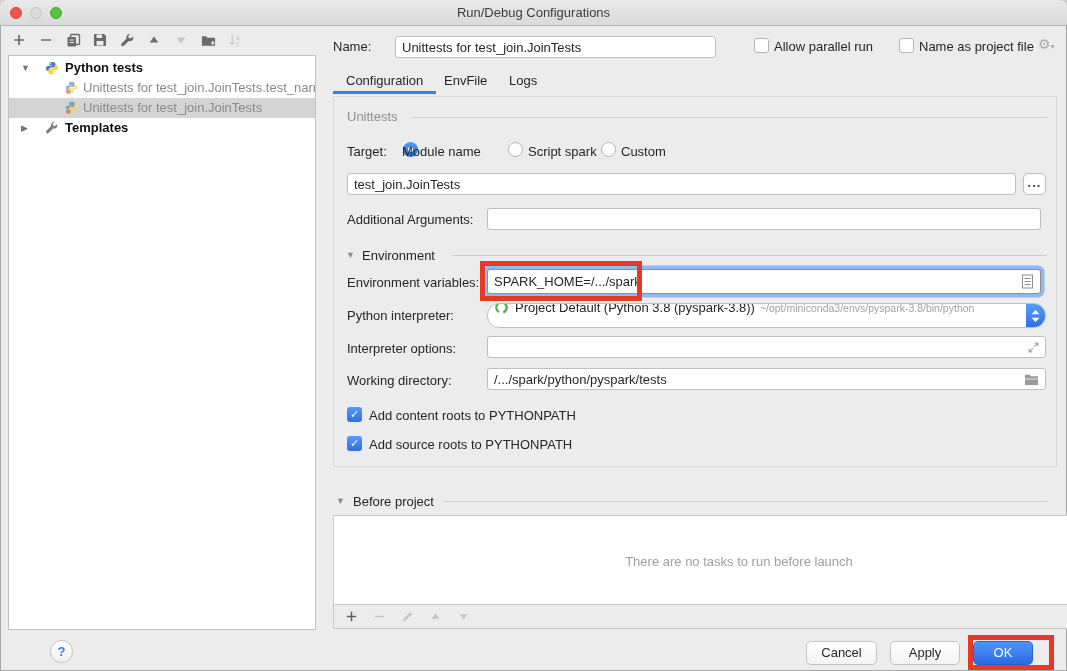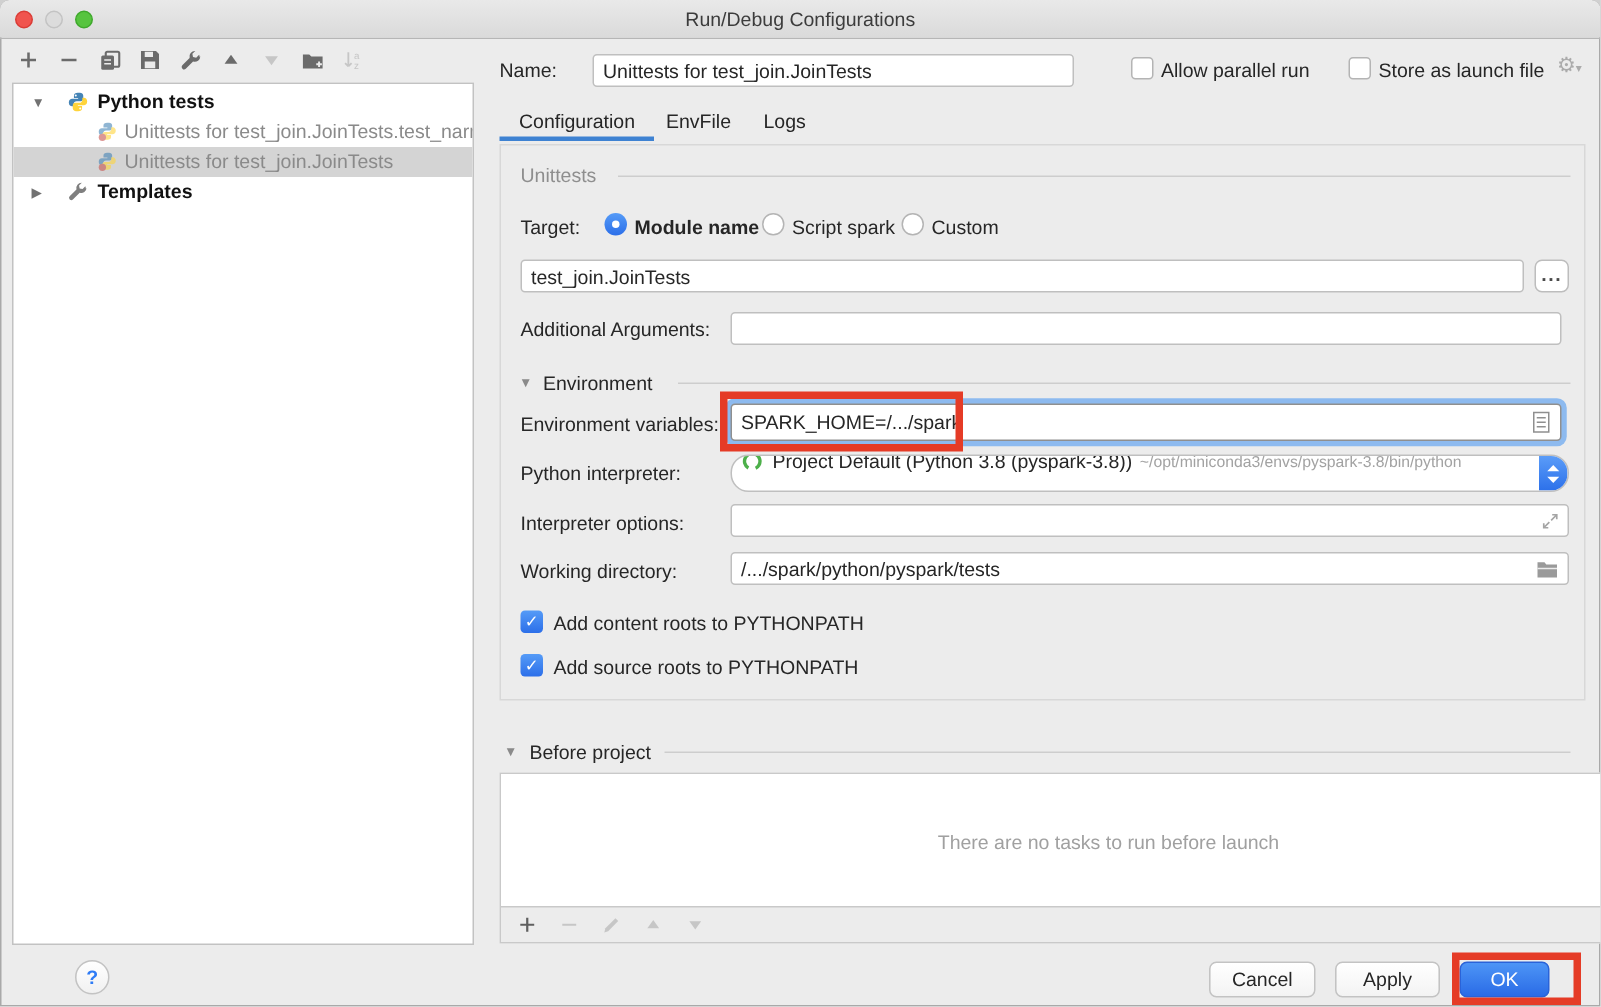--- a/index.html
+++ b/index.html
@@ -193,36 +193,36 @@
     </div>
   </div>
 
   <span class="lbl" style="left:333px;top:39px;">Name:</span>
   <div class="field" style="left:395px;top:36px;width:321px;height:22px;">
     <span>Unittests for test_join.JoinTests</span>
   </div>
   <span class="cb" style="left:754px;top:38px;"></span>
   <span class="lbl" style="left:774px;top:39px;">Allow parallel run</span>
   <span class="cb" style="left:899px;top:38px;"></span>
-  <span class="lbl" style="left:919px;top:39px;">Store as launch file</span>
+  <span class="lbl" style="left:919px;top:39px;">Name as project file</span>
   <span style="position:absolute;left:1038px;top:36px;color:#ababab;font-family:'DejaVu Sans',sans-serif;font-size:14px;">⚙<span style="font-size:8px;">▾</span></span>
 
   <span class="tab" style="left:346px;">Configuration</span>
   <span class="tab" style="left:444px;">EnvFile</span>
   <span class="tab" style="left:509px;">Logs</span>
   <div class="tab-underline"></div>
 
   <div class="groupbox"></div>
 
   <span class="lbl g-lbl" style="left:347px;top:109px;">Unittests</span>
   <div class="sep-line" style="left:412px;top:117px;width:635px;"></div>
 
   <span class="lbl" style="left:347px;top:144px;">Target:</span>
   <span class="radio on" style="left:403px;top:142px;"></span>
-  <span class="lbl" style="left:423px;top:144px;font-weight:bold;">Module name</span>
+  <span class="lbl" style="left:402px;top:144px;">Module name</span>
   <span class="radio" style="left:508px;top:142px;"></span>
   <span class="lbl" style="left:528px;top:144px;">Script spark</span>
   <span class="radio" style="left:601px;top:142px;"></span>
   <span class="lbl" style="left:621px;top:144px;">Custom</span>
 
   <div class="field" style="left:347px;top:173px;width:669px;height:22px;">
     <span>test_join.JoinTests</span>
   </div>
   <div class="browse-btn" style="left:1023px;top:173px;">...</div>
 

